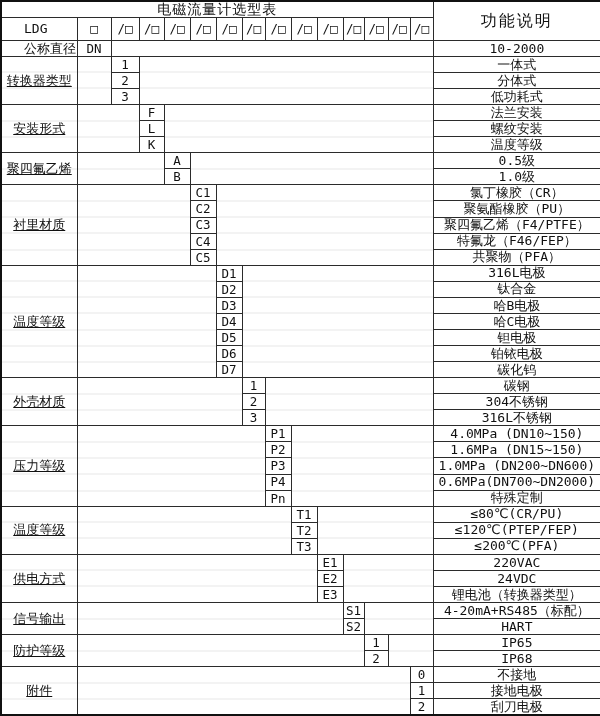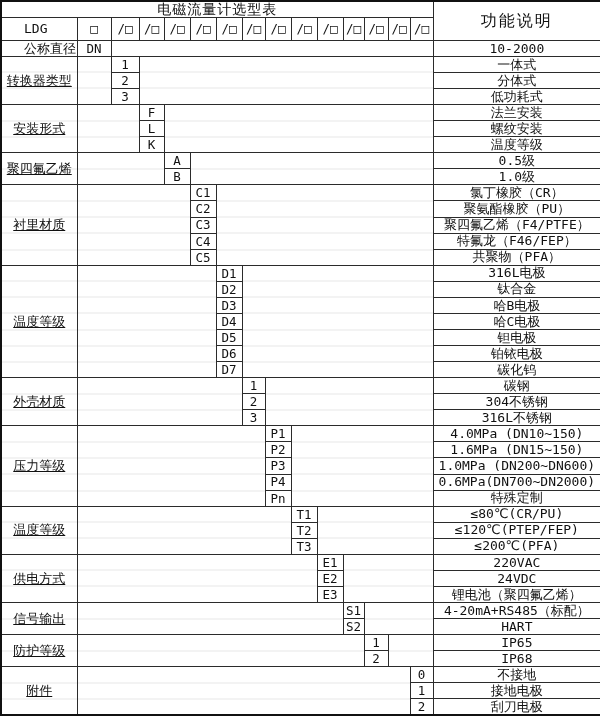--- a/index.html
+++ b/index.html
@@ -231,21 +231,21 @@
           <td class="code">E1</td>
           <td class="sp" colspan="4" rowspan="3"></td>
           <td class="desc">220VAC</td>
         </tr>
         <tr>
           <td class="code">E2</td>
           <td class="desc">24VDC</td>
         </tr>
         <tr>
           <td class="code">E3</td>
-          <td class="desc">锂电池（聚四氟乙烯）</td>
+          <td class="desc">锂电池（转换器类型）</td>
         </tr>
         <tr class="gt">
           <td class="lbl grid" rowspan="2">信号输出</td>
           <td class="sp" colspan="10" rowspan="2"></td>
           <td class="code">S1</td>
           <td class="sp" colspan="3" rowspan="2"></td>
           <td class="desc">4-20mA+RS485（标配）</td>
         </tr>
         <tr>
           <td class="code">S2</td>

